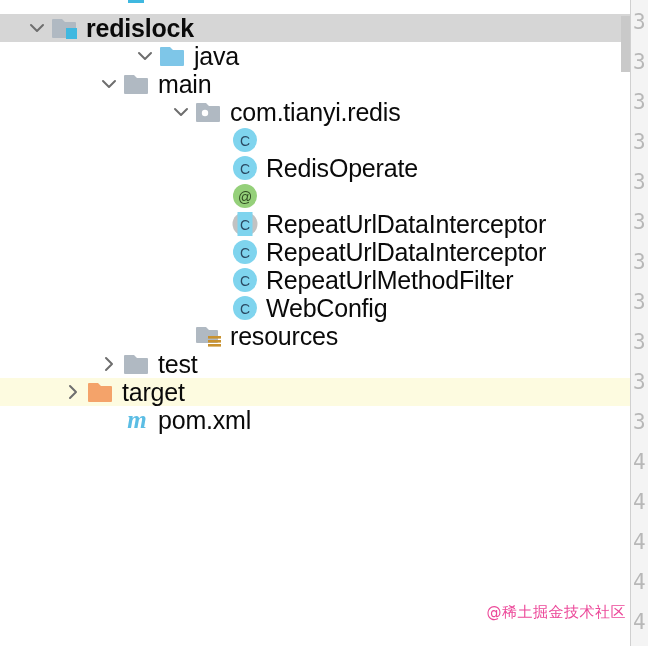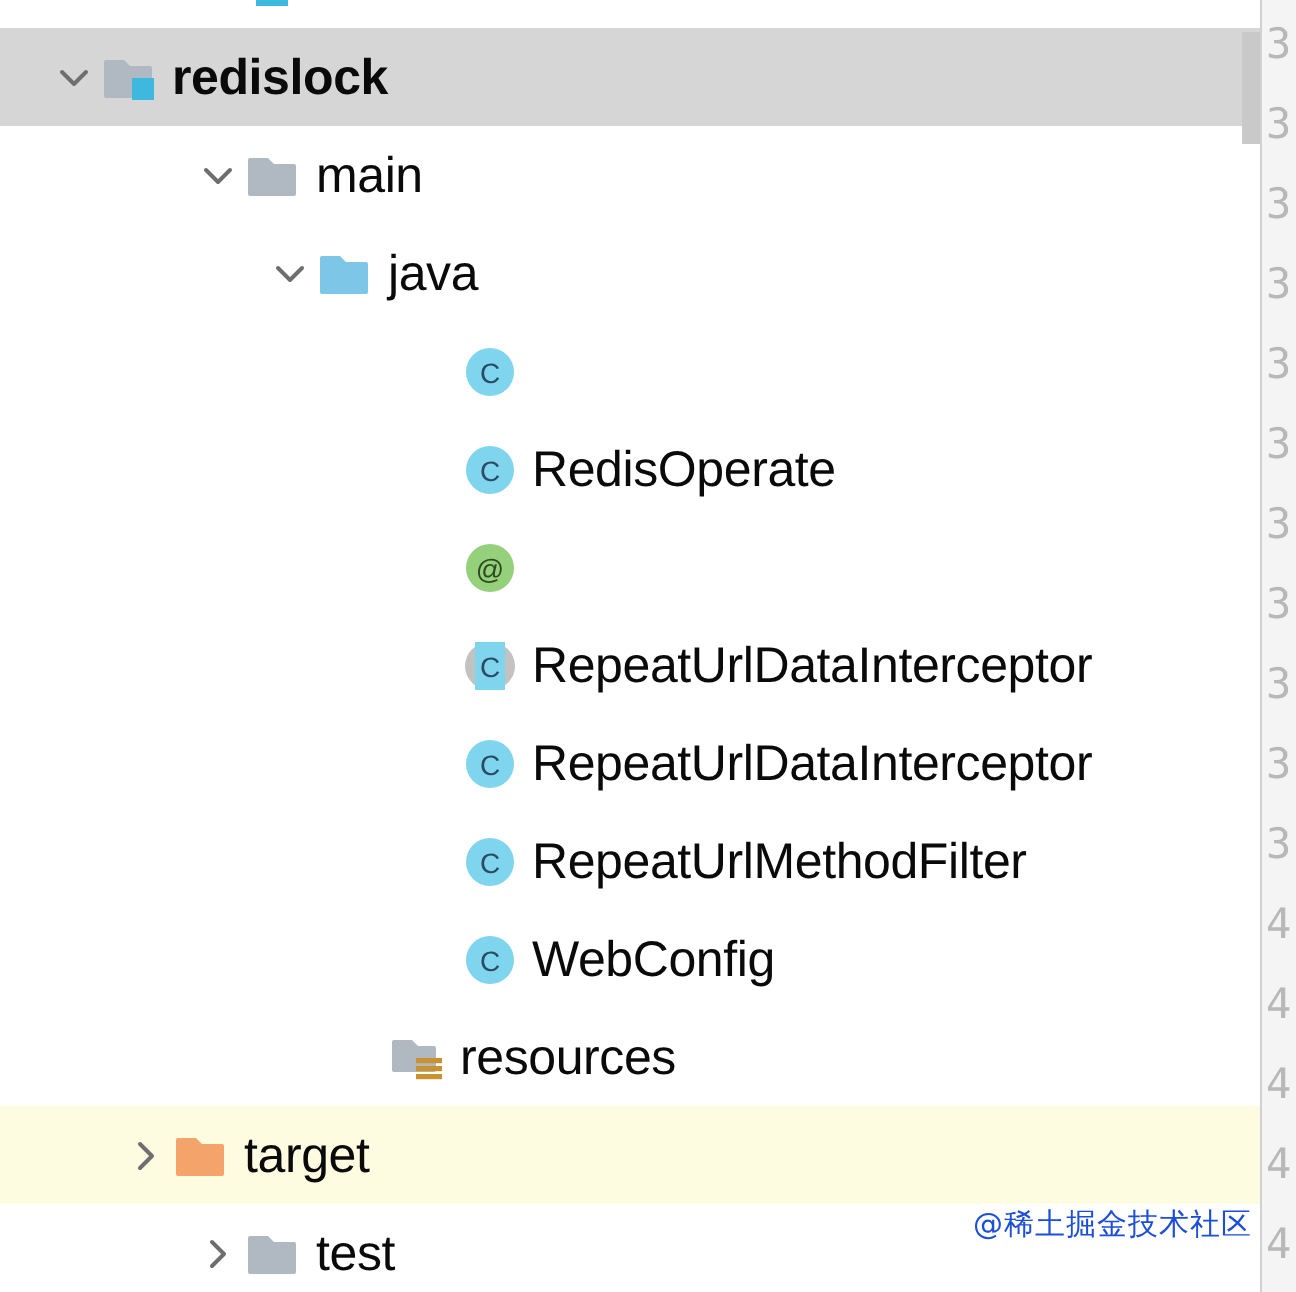--- a/index.html
+++ b/index.html
@@ -29,21 +29,21 @@
     left: 0;
     top: 0;
     width: 630px;
     height: 646px;
     background: #ffffff;
     overflow: hidden;
   }
 
   .tree-row {
     position: relative;
-    height: 49px;
+    height: 28px;
     display: flex;
     align-items: center;
     white-space: nowrap;
     box-sizing: border-box;
   }
   .tree-row.selected   { background: #d6d6d6; }
   .tree-row.highlight  { background: #fdfbe0; }
 
   
   .tree-row.clipped-top {
@@ -128,21 +128,21 @@
     background: #c9c9c9;
     border-radius: 0;
   }
 
   
   #watermark {
     position: absolute;
     right: 22px;
     bottom: 24px;
     font-size: 15px;
-    color: #1d4ed8;
+    color: #ec4899;
     letter-spacing: 0.5px;
     white-space: nowrap;
     pointer-events: none;
     font-family: "DejaVu Sans", sans-serif;
   }
 </style>
 </head>
 <body>
 
 <div id="app">
@@ -168,46 +168,61 @@
         </div>
         <div class="icon">
           <svg width="26" height="24" viewBox="0 0 26 24" xmlns="http://www.w3.org/2000/svg">
             <path d="M0 3 h10 l3 3 h10 a1 1 0 0 1 1 1 v14 a1 1 0 0 1 -1 1 H1 a1 1 0 0 1 -1 -1 V4 a1 1 0 0 1 1 -1 z" fill="#b0b9c2"></path>
             <rect x="14" y="12" width="11" height="11" fill="#3fb8e0"></rect>
           </svg>
         </div>
         <div class="label bold">redislock</div>
       </div>
       <div class="tree-row">
+        <div class="indent" style="width: 132px;"></div>
+        <div class="chevron">
+          <svg width="20" height="20" viewBox="0 0 20 20" xmlns="http://www.w3.org/2000/svg">
+            <path d="M4 7 L10 13 L16 7" fill="none" stroke="#6e6e6e" stroke-width="2" stroke-linecap="round" stroke-linejoin="round"></path>
+          </svg>
+        </div>
+        <div class="icon">
+          <svg width="26" height="24" viewBox="0 0 26 24" xmlns="http://www.w3.org/2000/svg">
+            <path d="M0 3 h10 l3 3 h10 a1 1 0 0 1 1 1 v14 a1 1 0 0 1 -1 1 H1 a1 1 0 0 1 -1 -1 V4 a1 1 0 0 1 1 -1 z" fill="#7ec6e8"></path>
+          </svg>
+        </div>
+        <div class="label">java</div>
+      </div>
+      <div class="tree-row">
         <div class="indent" style="width: 96px;"></div>
         <div class="chevron">
           <svg width="20" height="20" viewBox="0 0 20 20" xmlns="http://www.w3.org/2000/svg">
             <path d="M4 7 L10 13 L16 7" fill="none" stroke="#6e6e6e" stroke-width="2" stroke-linecap="round" stroke-linejoin="round"></path>
           </svg>
         </div>
         <div class="icon">
           <svg width="26" height="24" viewBox="0 0 26 24" xmlns="http://www.w3.org/2000/svg">
             <path d="M0 3 h10 l3 3 h10 a1 1 0 0 1 1 1 v14 a1 1 0 0 1 -1 1 H1 a1 1 0 0 1 -1 -1 V4 a1 1 0 0 1 1 -1 z" fill="#b0b9c2"></path>
           </svg>
         </div>
         <div class="label">main</div>
       </div>
       <div class="tree-row">
-        <div class="indent" style="width: 132px;"></div>
+        <div class="indent" style="width: 168px;"></div>
         <div class="chevron">
           <svg width="20" height="20" viewBox="0 0 20 20" xmlns="http://www.w3.org/2000/svg">
             <path d="M4 7 L10 13 L16 7" fill="none" stroke="#6e6e6e" stroke-width="2" stroke-linecap="round" stroke-linejoin="round"></path>
           </svg>
         </div>
         <div class="icon">
           <svg width="26" height="24" viewBox="0 0 26 24" xmlns="http://www.w3.org/2000/svg">
-            <path d="M0 3 h10 l3 3 h10 a1 1 0 0 1 1 1 v14 a1 1 0 0 1 -1 1 H1 a1 1 0 0 1 -1 -1 V4 a1 1 0 0 1 1 -1 z" fill="#7ec6e8"></path>
-          </svg>
-        </div>
-        <div class="label">java</div>
+            <path d="M0 3 h10 l3 3 h10 a1 1 0 0 1 1 1 v14 a1 1 0 0 1 -1 1 H1 a1 1 0 0 1 -1 -1 V4 a1 1 0 0 1 1 -1 z" fill="#b0b9c2"></path>
+            <circle cx="9" cy="13" r="3.2" fill="#ffffff"></circle>
+          </svg>
+        </div>
+        <div class="label">com.tianyi.redis</div>
       </div>
       <div class="tree-row">
         <div class="indent" style="width: 204px;"></div>
         <div class="chevron empty">
           <svg width="20" height="20"></svg>
         </div>
         <div class="icon">
           <svg width="26" height="26" viewBox="0 0 26 26" xmlns="http://www.w3.org/2000/svg">
             <circle cx="13" cy="13" r="12" fill="#7fd4ee"></circle>
             <text x="13" y="18.5" font-family="Liberation Sans, sans-serif" font-size="14" fill="#2b4a63" text-anchor="middle">C</text>
@@ -300,47 +315,47 @@
         <div class="icon">
           <svg width="26" height="24" viewBox="0 0 26 24" xmlns="http://www.w3.org/2000/svg">
             <path d="M0 3 h10 l3 3 h8 a1 1 0 0 1 1 1 v11 a1 1 0 0 1 -1 1 H1 a1 1 0 0 1 -1 -1 V4 a1 1 0 0 1 1 -1 z" fill="#b0b9c2"></path>
             <rect x="12" y="12" width="13" height="2.6" fill="#c9922f"></rect>
             <rect x="12" y="16" width="13" height="2.6" fill="#c9922f"></rect>
             <rect x="12" y="20" width="13" height="2.6" fill="#c9922f"></rect>
           </svg>
         </div>
         <div class="label">resources</div>
       </div>
+      <div class="tree-row">
+        <div class="indent" style="width: 96px;"></div>
+        <div class="chevron">
+          <svg width="20" height="20" viewBox="0 0 20 20" xmlns="http://www.w3.org/2000/svg">
+            <path d="M7 4 L13 10 L7 16" fill="none" stroke="#6e6e6e" stroke-width="2" stroke-linecap="round" stroke-linejoin="round"></path>
+          </svg>
+        </div>
+        <div class="icon">
+          <svg width="26" height="24" viewBox="0 0 26 24" xmlns="http://www.w3.org/2000/svg">
+            <path d="M0 3 h10 l3 3 h10 a1 1 0 0 1 1 1 v14 a1 1 0 0 1 -1 1 H1 a1 1 0 0 1 -1 -1 V4 a1 1 0 0 1 1 -1 z" fill="#b0b9c2"></path>
+          </svg>
+        </div>
+        <div class="label">test</div>
+      </div>
       <div class="tree-row highlight">
         <div class="indent" style="width: 60px;"></div>
         <div class="chevron">
           <svg width="20" height="20" viewBox="0 0 20 20" xmlns="http://www.w3.org/2000/svg">
             <path d="M7 4 L13 10 L7 16" fill="none" stroke="#6e6e6e" stroke-width="2" stroke-linecap="round" stroke-linejoin="round"></path>
           </svg>
         </div>
         <div class="icon">
           <svg width="26" height="24" viewBox="0 0 26 24" xmlns="http://www.w3.org/2000/svg">
             <path d="M0 3 h10 l3 3 h10 a1 1 0 0 1 1 1 v14 a1 1 0 0 1 -1 1 H1 a1 1 0 0 1 -1 -1 V4 a1 1 0 0 1 1 -1 z" fill="#f4a36a"></path>
           </svg>
         </div>
         <div class="label">target</div>
-      </div>
-      <div class="tree-row">
-        <div class="indent" style="width: 96px;"></div>
-        <div class="chevron">
-          <svg width="20" height="20" viewBox="0 0 20 20" xmlns="http://www.w3.org/2000/svg">
-            <path d="M7 4 L13 10 L7 16" fill="none" stroke="#6e6e6e" stroke-width="2" stroke-linecap="round" stroke-linejoin="round"></path>
-          </svg>
-        </div>
-        <div class="icon">
-          <svg width="26" height="24" viewBox="0 0 26 24" xmlns="http://www.w3.org/2000/svg">
-            <path d="M0 3 h10 l3 3 h10 a1 1 0 0 1 1 1 v14 a1 1 0 0 1 -1 1 H1 a1 1 0 0 1 -1 -1 V4 a1 1 0 0 1 1 -1 z" fill="#b0b9c2"></path>
-          </svg>
-        </div>
-        <div class="label">test</div>
       </div>
       <div class="tree-row">
         <div class="indent" style="width: 96px;"></div>
         <div class="chevron empty">
           <svg width="20" height="20"></svg>
         </div>
         <div class="icon">
           <svg width="26" height="26" viewBox="0 0 26 26" xmlns="http://www.w3.org/2000/svg">
             <text x="13" y="21" font-family="Liberation Serif, serif" font-size="25" font-style="italic" font-weight="bold" fill="#5bbde4" text-anchor="middle">m</text>
           </svg>

